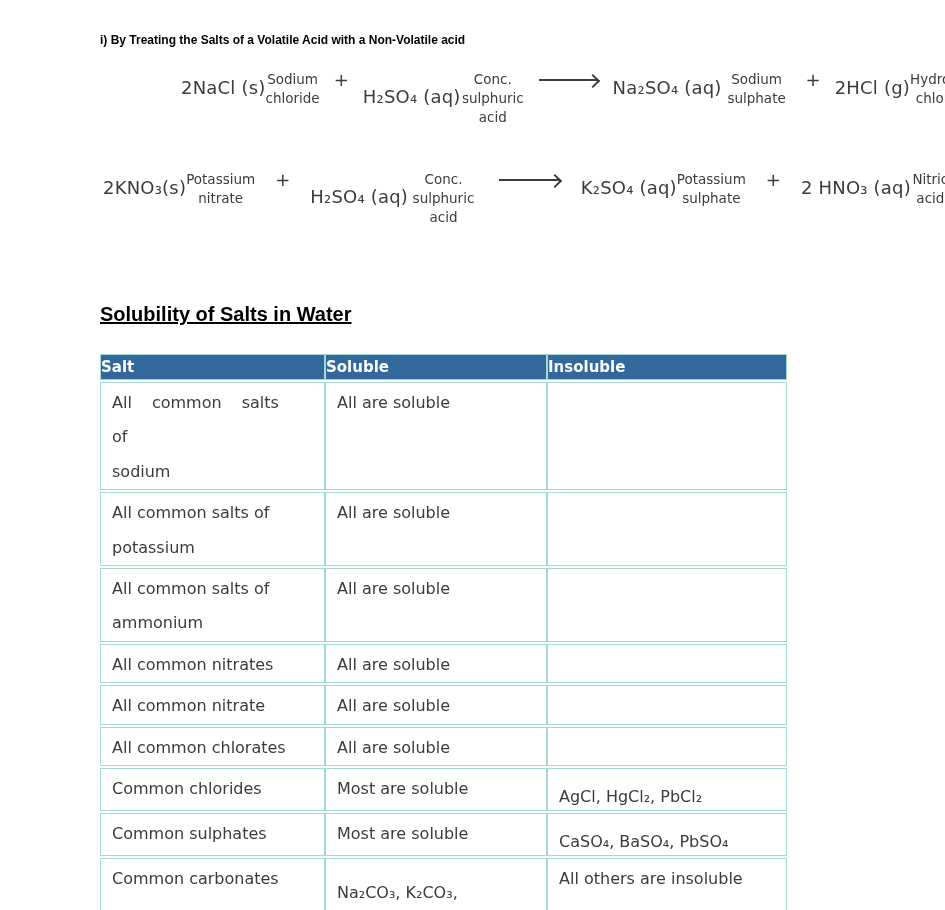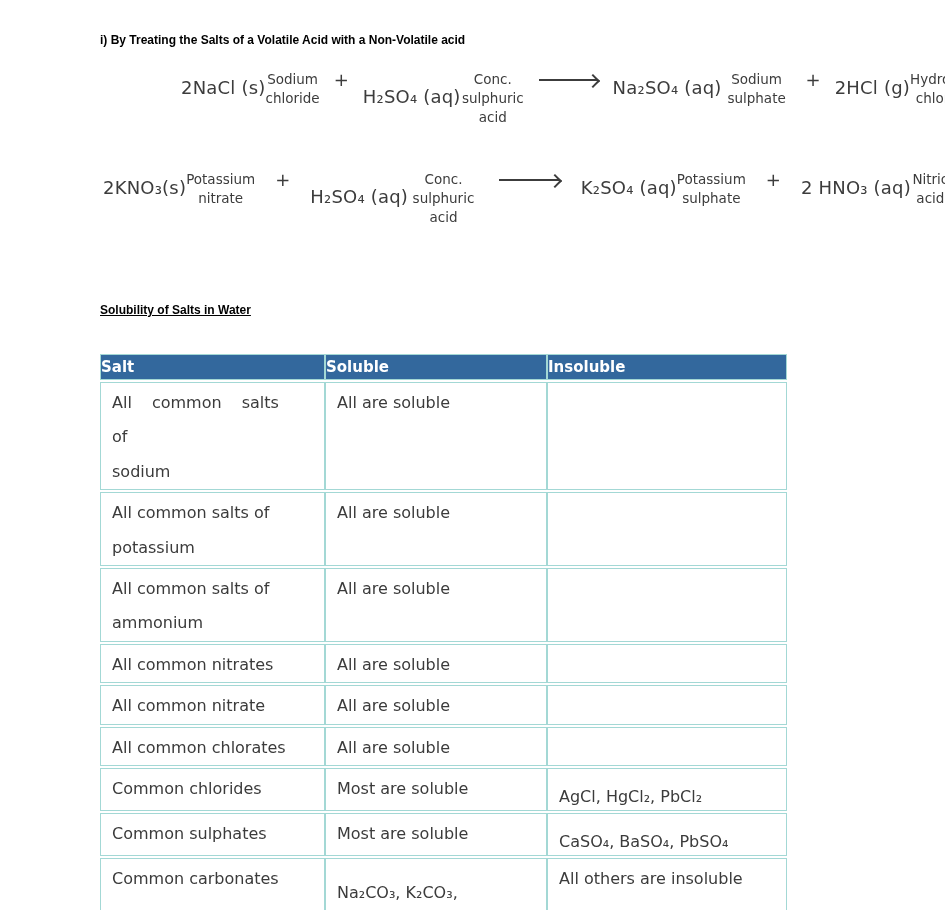--- a/index.html
+++ b/index.html
@@ -22,21 +22,21 @@
     font-weight: bold;
     font-size: 12px;
     color: #000000;
     white-space: nowrap;
   }
   .solubility-heading {
     position: absolute;
     left: 100px; top: 303px;
     font-family: "Liberation Sans", sans-serif;
     font-weight: bold;
-    font-size: 12px;
+    font-size: 20px;
     text-decoration: underline;
     color: #000000;
     white-space: nowrap;
   }
 
   
   .equation {
     position: absolute;
     display: flex;
     align-items: flex-start;

